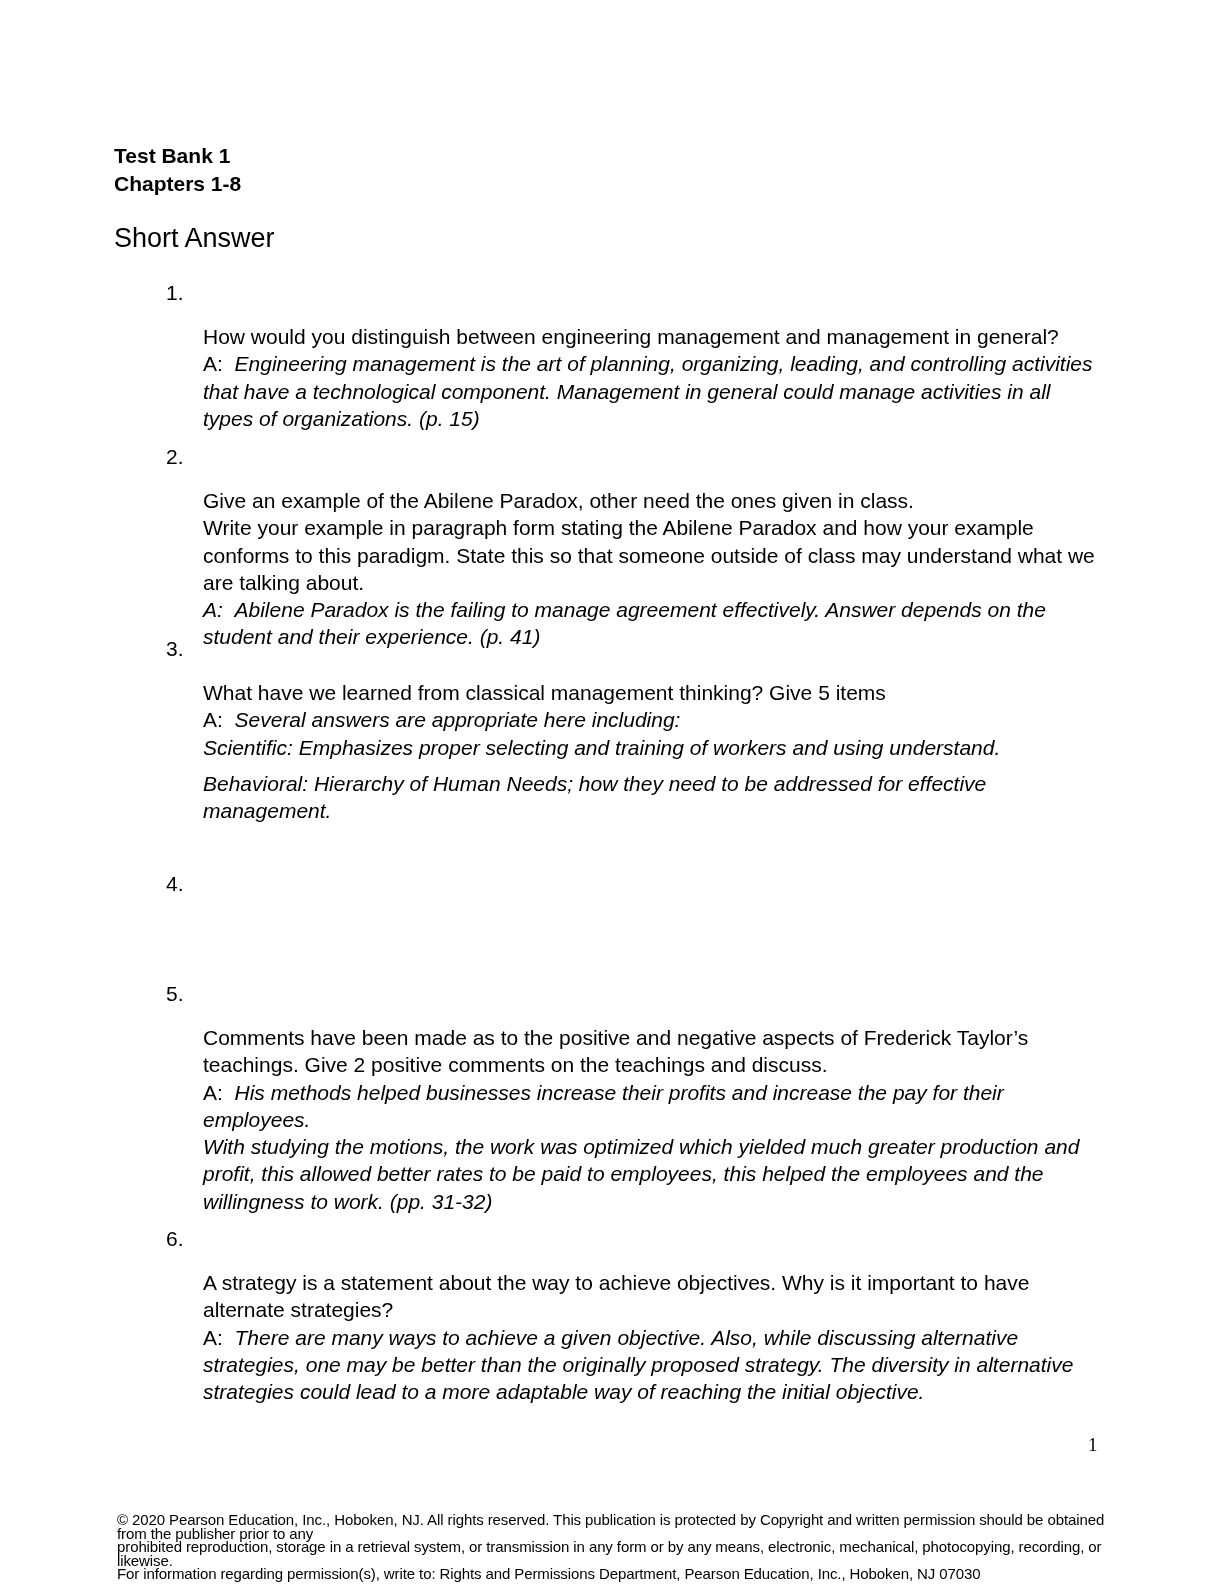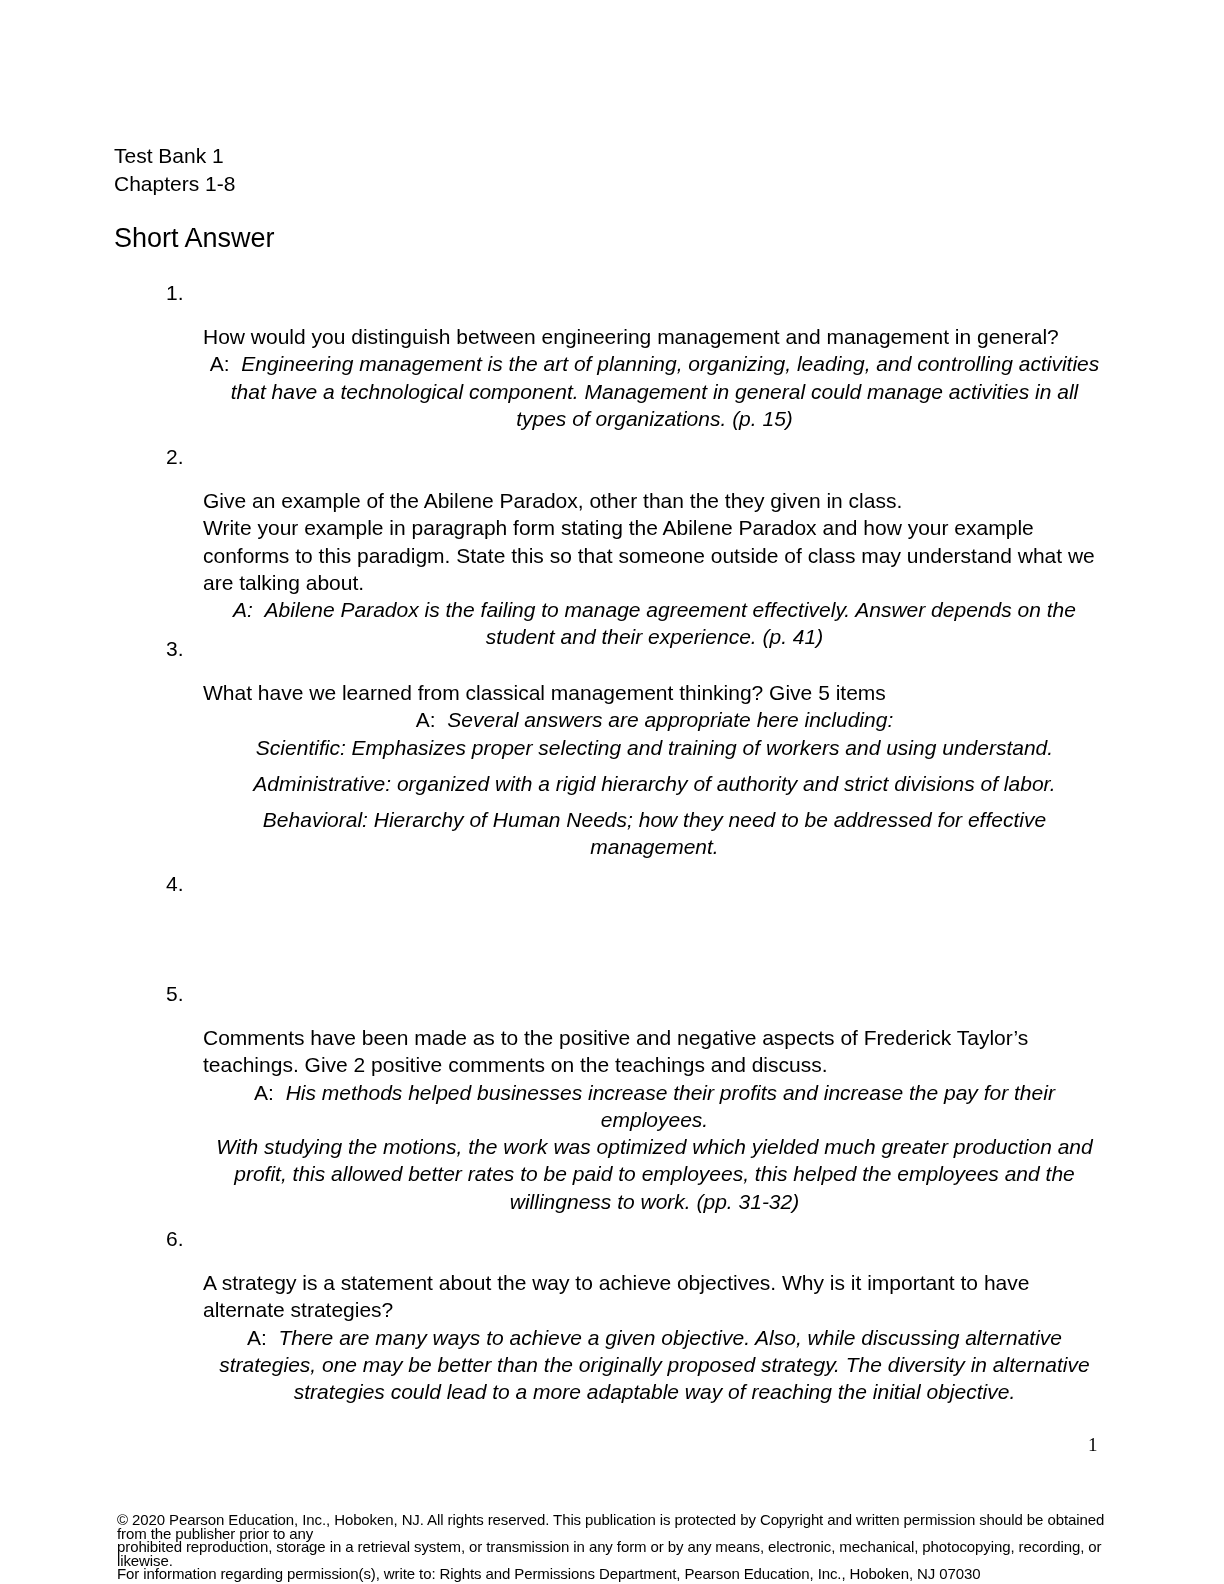--- a/index.html
+++ b/index.html
@@ -1,24 +1,24 @@
 <!DOCTYPE html>
 <html><head>
 <meta charset="utf-8">
 <style>
   html, body { margin: 0; padding: 0; background: #ffffff; }
   body { width: 1224px; height: 1584px; position: relative; overflow: hidden;
          font-family: "Liberation Sans", sans-serif; color: #000; }
-  .title { position: absolute; left: 114px; top: 142px; font-weight: normal;
+  .title { position: absolute; left: 114px; top: 142px; font-weight: bold;
            font-size: 21px; line-height: 28px; }
   .section { position: absolute; left: 114px; top: 224px; font-size: 27px; line-height: 28px; }
   .q { position: absolute; left: 166px; width: 940px; font-size: 21px; line-height: 27.3px; }
   .q .num { position: absolute; left: 0; top: 0; width: 36px; }
   .q .body { margin-left: 37px; margin-top: 44px; }
-  .q .ans { font-style: italic; text-align: center; }
+  .q .ans { font-style: italic; }
   .q .ans .lbl-plain { font-style: normal; }
   .q .gap { margin-top: 9px; }
   .pagenum { position: absolute; left: 1088px; top: 1434px; font-family: "Liberation Serif", serif;
              font-size: 19px; }
   .footer { position: absolute; left: 117px; top: 1513px; width: 990px; font-size: 15px;
             line-height: 13.5px; letter-spacing: -0.1px; }
 </style>
 </head>
 <body>
 
@@ -32,33 +32,32 @@
   <span class="num">1.</span>
   <div class="body">
     <div>How would you distinguish between engineering management and management in general?</div>
     <div class="ans"><span class="lbl-plain">A:</span>&nbsp;&nbsp;<span>Engineering management is the art of planning, organizing, leading, and controlling activities that have a technological component.  Management in general could manage activities in all types of organizations. (p. 15)</span></div>
   </div>
 </div>
 
 <div class="q" style="top:443px">
   <span class="num">2.</span>
   <div class="body">
-    <div>Give an example of the Abilene Paradox, other than the they given in class.</div>
+    <div>Give an example of the Abilene Paradox, other need the ones given in class.</div>
     <div>Write your example in paragraph form stating the Abilene Paradox and how your example conforms to this paradigm.  State this so that someone outside of class may understand what we are talking about.</div>
     <div class="ans"><span>A:</span>&nbsp;&nbsp;<span>Abilene Paradox is the failing to manage agreement effectively.  Answer depends on the student and their experience.  (p. 41)</span></div>
   </div>
 </div>
 
 <div class="q" style="top:635px">
   <span class="num">3.</span>
   <div class="body">
     <div>What have we learned from classical management thinking?  Give 5 items</div>
     <div class="ans"><span class="lbl-plain">A:</span>&nbsp;&nbsp;<span>Several answers are appropriate here including:</span></div>
     <div class="ans">Scientific: Emphasizes proper selecting and training of workers and using understand.</div>
-    <div class="ans gap">Administrative: organized with a rigid hierarchy of authority and strict divisions of labor.</div>
     <div class="ans gap">Behavioral: Hierarchy of Human Needs; how they need to be addressed for effective management.</div>
   </div>
 </div>
 
 <div class="q" style="top:870px">
   <span class="num">4.</span>
   <div class="body">
   </div>
 </div>
 

